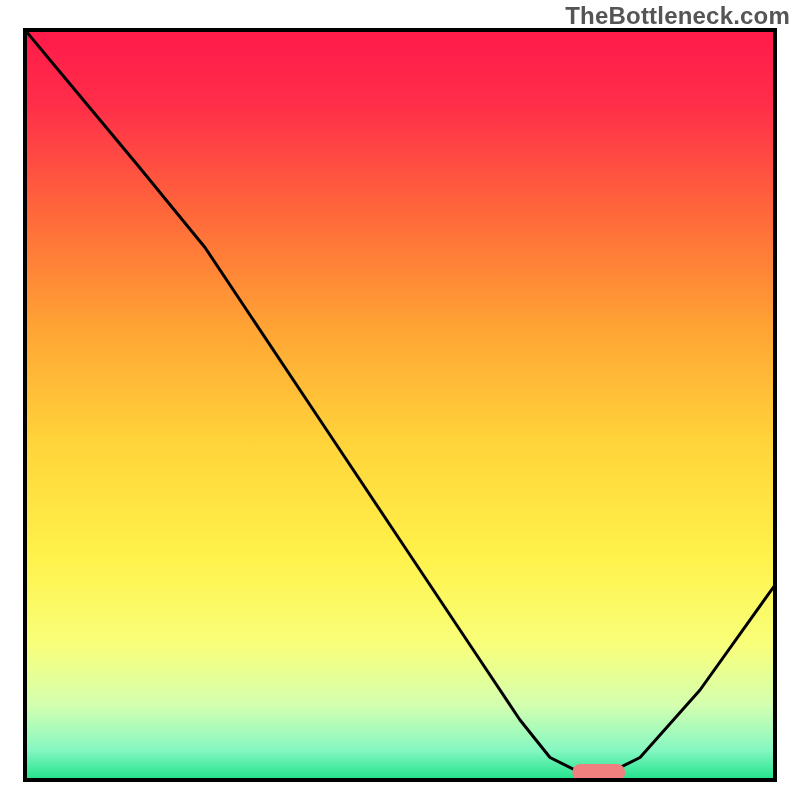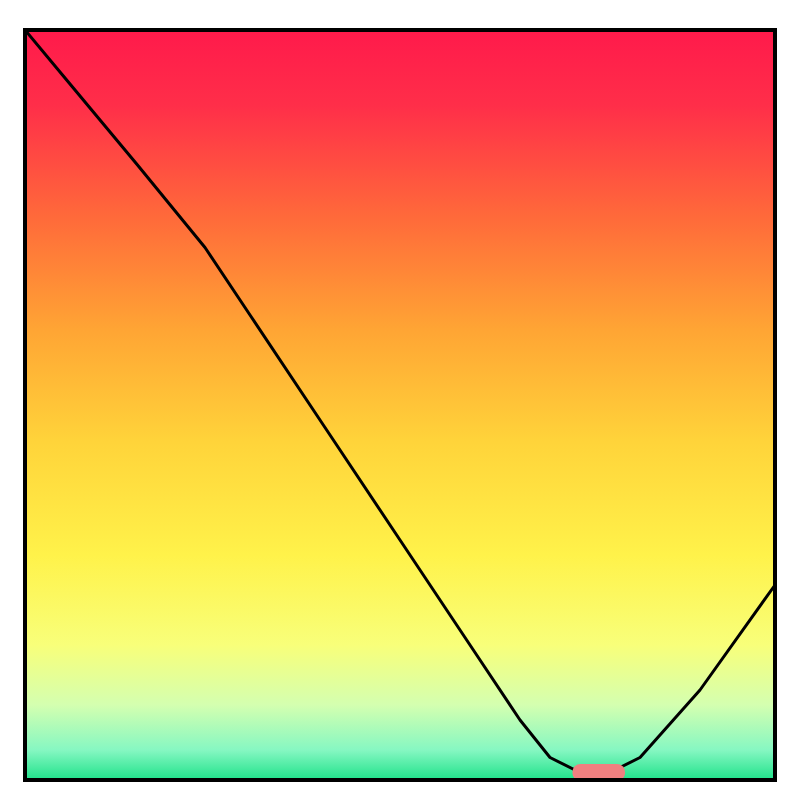--- a/index.html
+++ b/index.html
@@ -28,20 +28,21 @@
   svg.plot {
     position: absolute;
     left: 0;
     top: 0;
   }
 </style>
 </head>
 <body>
 <div class="wrap">
 
+<span class="watermark">TheBottleneck.com</span>
 
 <svg class="plot" width="800" height="800">
   <defs>
     <linearGradient id="bg-grad" x1="0" y1="0" x2="0" y2="1">
           <stop offset="0%" stop-color="#ff1a4b"></stop>
           <stop offset="10%" stop-color="#ff2e49"></stop>
           <stop offset="25%" stop-color="#ff6a3a"></stop>
           <stop offset="40%" stop-color="#ffa534"></stop>
           <stop offset="55.00000000000001%" stop-color="#ffd43a"></stop>
           <stop offset="70%" stop-color="#fff24a"></stop>

